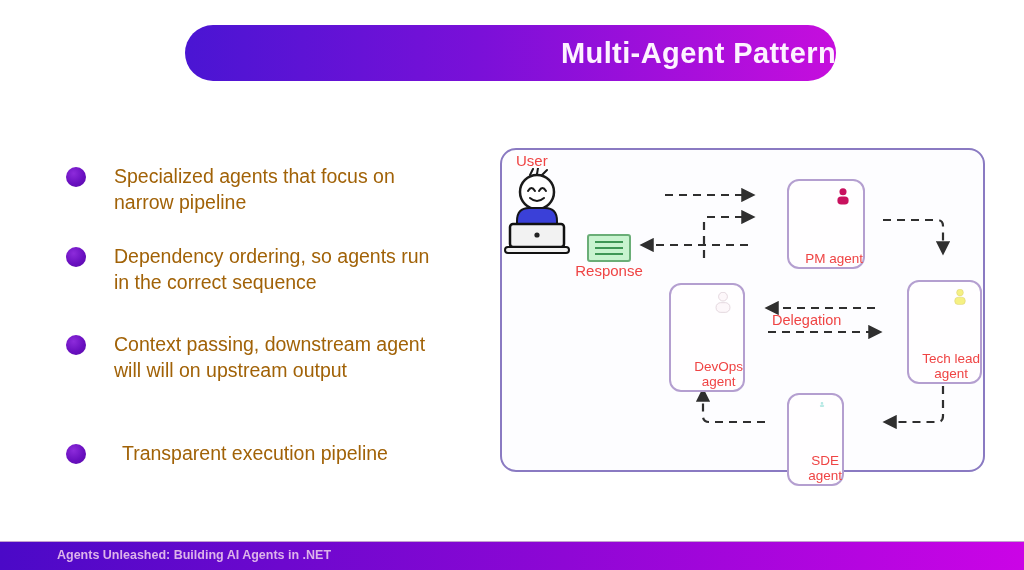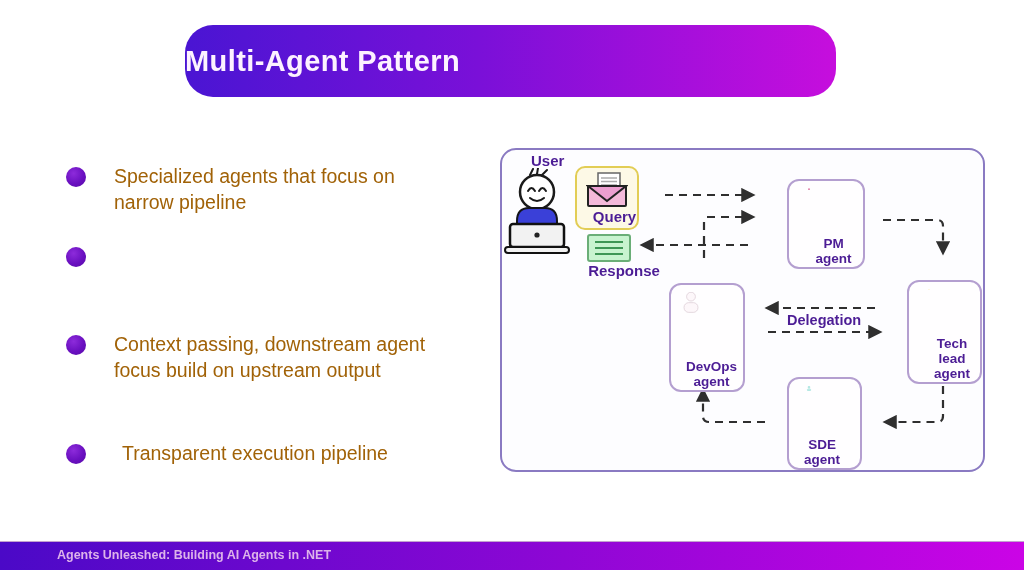--- a/index.html
+++ b/index.html
@@ -1,56 +1,56 @@
 <!DOCTYPE html>
 <html><head>
 <meta charset="utf-8">
 <style>
   html,body{margin:0;padding:0;}
   body{width:1024px;height:570px;position:relative;background:#ffffff;overflow:hidden;
        font-family:"Liberation Sans","DejaVu Sans",sans-serif;}
 
   
-  .title-banner{position:absolute;left:185px;top:25px;width:651px;height:72px;border-radius:28px;
+  .title-banner{position:absolute;left:185px;top:25px;width:651px;height:56px;border-radius:28px;
     background:linear-gradient(90deg,#4a15d3 0%,#7a10d8 45%,#c60edd 100%);
-    display:flex;align-items:center;justify-content:flex-start;}
+    display:flex;align-items:center;justify-content:flex-end;}
   .title-text{color:#fdf2ff;font-size:29px;font-weight:bold;letter-spacing:.4px;}
 
   
   .bullet-row{position:absolute;left:66px;width:420px;display:flex;gap:28px;}
   .dot{width:20px;height:20px;border-radius:50%;flex:0 0 auto;margin-top:4px;
     background:radial-gradient(circle at 38% 32%,#8d2bdb 0%,#6a10c0 55%,#5709a8 100%);}
   .bullet-text{font-size:19.5px;color:#a16207;line-height:26px;}
   .bullet-text span{display:block;}
 
   
   .diagram{position:absolute;left:500px;top:148px;width:485px;height:324px;box-sizing:border-box;
     border:2px solid #8a7ac2;border-radius:16px;background:#fdfdff;}
   .diagram *{box-sizing:border-box;}
   .abs{position:absolute;}
 
-  .hand{font-weight:700;color:#4c1d95;margin-left:15px;}
+  .hand{font-weight:400;color:#ef4444;}
 
   .user-label{left:14px;top:2px;font-size:15px;}
   .person{left:2px;top:18px;}
 
   .query-box{left:73px;top:16px;width:64px;height:64px;border:2px solid #e2cd55;border-radius:10px;
     background:#fdf9e6;display:flex;flex-direction:column;align-items:center;justify-content:flex-end;padding-bottom:3px;}
   .query-label{font-size:15px;}
   .response-icon{left:85px;top:84px;}
   .response-label{left:50px;top:112px;width:114px;text-align:center;font-size:15px;}
 
   .agent-box{position:absolute;border:2px solid #b49fd0;border-radius:12px;background:#fffeff;
-    display:flex;flex-direction:column;align-items:flex-start;padding-top:7px;gap:43px;}
+    display:flex;flex-direction:column;align-items:flex-end;padding-top:7px;gap:43px;}
   .agent-box .label{font-size:13.5px;line-height:1.1;text-align:center;margin-top:4px;}
   .agent-box .label span{display:block;}
   .box-pm{left:285px;top:29px;width:78px;height:90px;}
   .box-devops{left:167px;top:133px;width:76px;height:109px;}
   .box-techlead{left:405px;top:130px;width:75px;height:104px;}
-  .box-sde{left:285px;top:227px;width:75px;height:93px;}
+  .box-sde{left:285px;top:243px;width:57px;height:93px;}
 
   .delegation-label{left:270px;top:162px;width:104px;text-align:left;font-size:14.5px;line-height:16px;}
 
   .connectors{position:absolute;left:0;top:0;}
 
   
   .footer-bar{position:absolute;left:0;top:541px;width:1024px;height:37px;
     background:linear-gradient(90deg,#4b09c7 0%,#8e07d5 55%,#cb04e6 100%);
     border-top:1px solid #c3a3ce;box-sizing:border-box;}
   .footer-text{margin-left:57px;line-height:27px;font-size:12.5px;font-weight:bold;color:#ddb3ea;}
@@ -64,26 +64,30 @@
 
 <div class="bullet-row" style="top:163px;">
   <div class="dot"></div>
   <div class="bullet-text">
     <span>Specialized agents that focus on</span>
     <span>narrow pipeline</span>
   </div>
 </div>
 <div class="bullet-row" style="top:243px;">
   <div class="dot"></div>
+  <div class="bullet-text">
+    <span>Dependency ordering, so agents run</span>
+    <span>in the correct sequence</span>
+  </div>
 </div>
 <div class="bullet-row" style="top:331px;">
   <div class="dot"></div>
   <div class="bullet-text">
     <span>Context passing, downstream agent</span>
-    <span>focus build on upstream output</span>
+    <span>will will on upstream output</span>
   </div>
 </div>
 <div class="bullet-row" style="top:440px;gap:36px;">
   <div class="dot"></div>
   <div class="bullet-text">
     <span>Transparent execution pipeline</span>
   </div>
 </div>
 
 <div class="diagram">
@@ -113,29 +117,20 @@
     <circle cx="33" cy="24" r="17" fill="#ffffff" stroke="#1a1a1a" stroke-width="2.5"></circle>
     <path d="M24 23 Q27.5 17 31 23" stroke="#1a1a1a" stroke-width="2" fill="none" stroke-linecap="round"></path>
     <path d="M35 23 Q38.5 17 42 23" stroke="#1a1a1a" stroke-width="2" fill="none" stroke-linecap="round"></path>
     <path d="M26 30 Q33 36 40 30" stroke="#1a1a1a" stroke-width="2" fill="none" stroke-linecap="round"></path>
     <path d="M13 58 V53 Q13 40 25 40 H41 Q53 40 53 53 V58 Z" fill="#3a40d8" stroke="#15151a" stroke-width="2"></path>
     <rect x="6" y="56" width="54" height="23" rx="3" fill="#f2f2f2" stroke="#111" stroke-width="2.5"></rect>
     <circle cx="33" cy="67" r="2.6" fill="#222"></circle>
     <rect x="1" y="79" width="64" height="6" rx="3" fill="#f2f2f2" stroke="#111" stroke-width="2"></rect>
   </svg>
 
-  <div class="abs query-box">
-    <svg width="42" height="36" viewBox="0 0 42 36">
-      <rect x="12" y="1" width="22" height="18" fill="#ffffff" stroke="#666" stroke-width="1.5"></rect>
-      <path d="M15 6 H31 M15 9.5 H31 M15 13 H31" stroke="#aaa" stroke-width="1.3"></path>
-      <rect x="2" y="14" width="38" height="20" rx="1" fill="#f4b9d9" stroke="#222" stroke-width="2"></rect>
-      <path d="M2 14 L21 29 L40 14 Z" fill="#ec9fd0" stroke="#222" stroke-width="2"></path>
-    </svg>
-    <span class="hand query-label">Query</span>
-  </div>
 
   <svg class="abs response-icon" style="left:85px;top:84px;" width="44" height="28" viewBox="0 0 44 28">
     <rect x="1" y="1" width="42" height="26" rx="2" fill="#c8f3cf" stroke="#6aae77" stroke-width="2"></rect>
     <path d="M8 8 H36 M8 14 H36 M8 20 H36" stroke="#3e9655" stroke-width="2"></path>
   </svg>
   <div class="abs hand response-label">Response</div>
 
   <div class="abs hand delegation-label">Delegation</div>
 
   <div class="agent-box box-pm">

